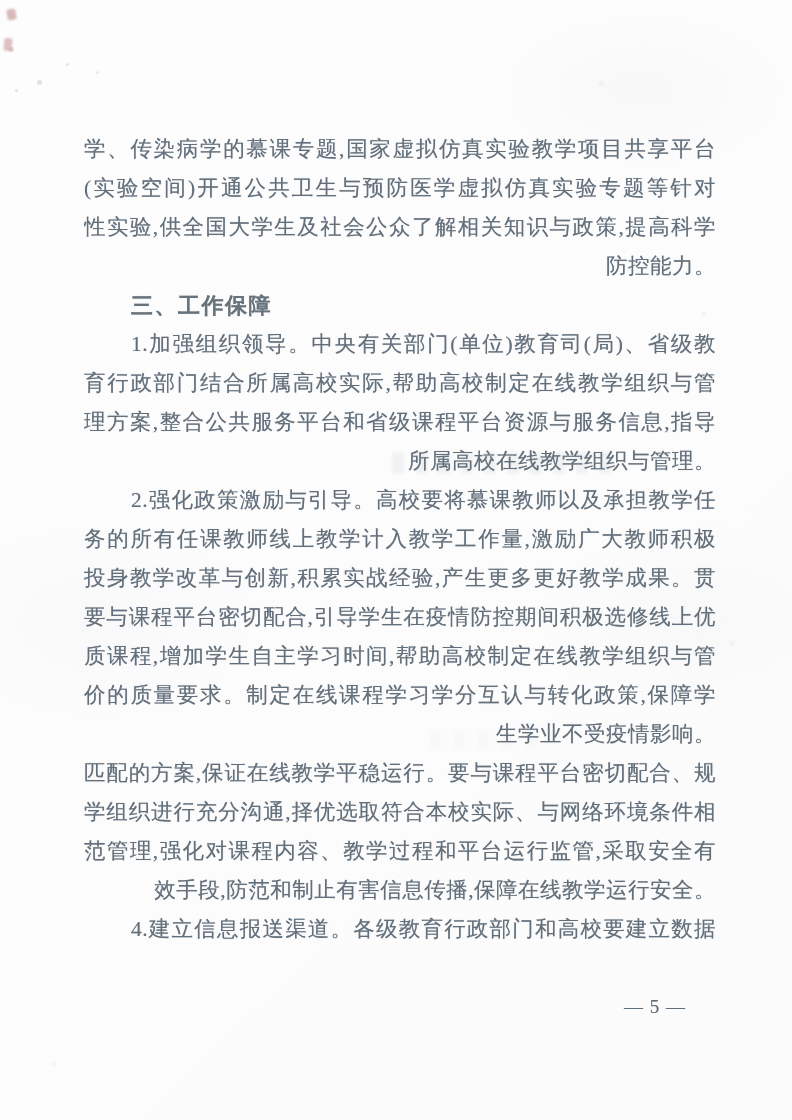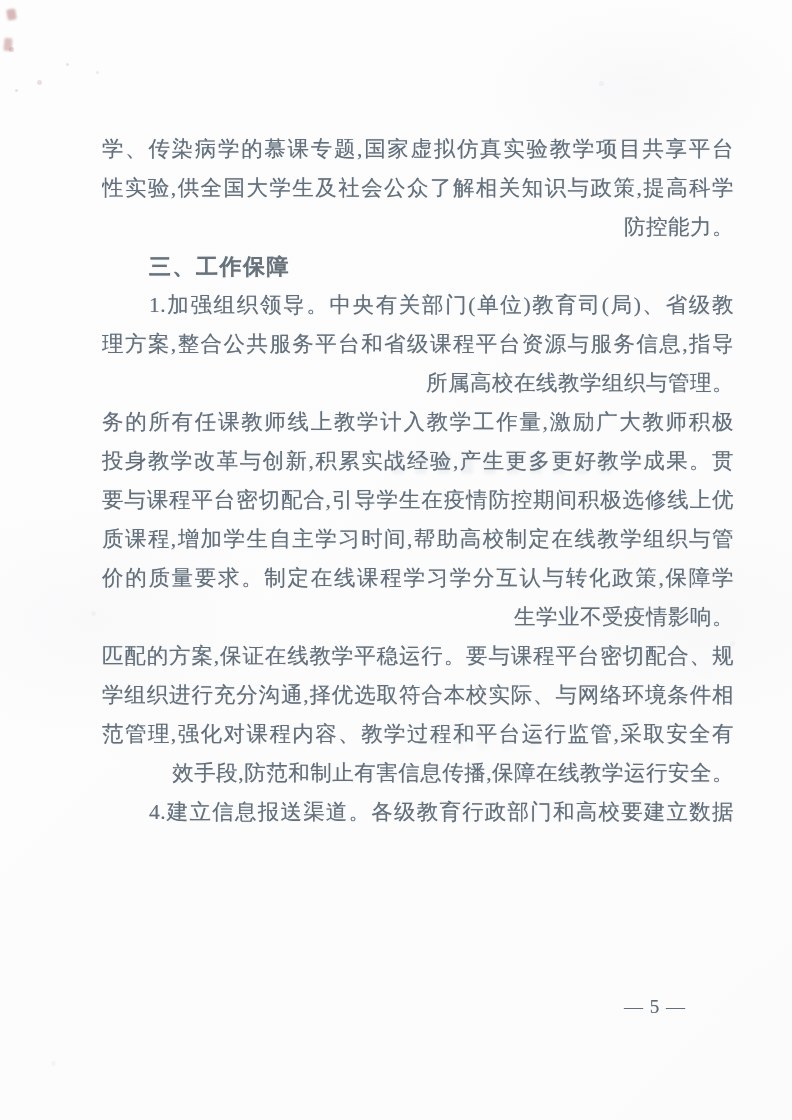--- a/index.html
+++ b/index.html
@@ -10,21 +10,21 @@
   }
   .page{
     position:absolute;inset:0;
     background:
       radial-gradient(220px 120px at 640px 90px, rgba(205,208,216,0.10), rgba(0,0,0,0) 70%),
       radial-gradient(260px 160px at 90px 620px, rgba(205,208,216,0.08), rgba(0,0,0,0) 70%),
       radial-gradient(240px 140px at 700px 620px, rgba(205,208,216,0.08), rgba(0,0,0,0) 70%),
       linear-gradient(135deg,#fdfdfe 0%,#fcfcfc 60%,#fbfbfb 100%);
   }
   .text-block{
-    position:absolute;left:102px;top:130px;width:632px;
+    position:absolute;left:84px;top:130px;width:632px;
   }
   .line{
     height:39px;line-height:39px;
     font-size:21.5px;
     color:var(--body-text,#63707c);
     letter-spacing:0.5px;
     overflow:hidden;
     white-space:normal;
     word-break:break-all;
     text-shadow:0 0 0.7px rgba(99,112,124,0.55);
@@ -93,26 +93,29 @@
 
 <div class="page">
   <div class="speckles"></div>
   <div class="red-mark-1"></div>
   <div class="red-mark-2"></div>
   <div class="ghost-row"></div>
   <div class="ghost-row-2"></div>
 
   <div class="text-block" id="text-block">
       <div class="line justify">学、传染病学的慕课专题,国家虚拟仿真实验教学项目共享平台</div>
+      <div class="line justify">(实验空间)开通公共卫生与预防医学虚拟仿真实验专题等针对</div>
       <div class="line justify">性实验,供全国大学生及社会公众了解相关知识与政策,提高科学</div>
       <div class="line">防控能力。</div>
       <div class="line indent heading">三、工作保障</div>
       <div class="line justify indent">1.加强组织领导。中央有关部门(单位)教育司(局)、省级教</div>
+      <div class="line justify">育行政部门结合所属高校实际,帮助高校制定在线教学组织与管</div>
       <div class="line justify">理方案,整合公共服务平台和省级课程平台资源与服务信息,指导</div>
       <div class="line">所属高校在线教学组织与管理。</div>
+      <div class="line justify indent">2.强化政策激励与引导。高校要将慕课教师以及承担教学任</div>
       <div class="line justify">务的所有任课教师线上教学计入教学工作量,激励广大教师积极</div>
       <div class="line justify">投身教学改革与创新,积累实战经验,产生更多更好教学成果。贯</div>
       <div class="line justify">要与课程平台密切配合,引导学生在疫情防控期间积极选修线上优</div>
       <div class="line justify">质课程,增加学生自主学习时间,帮助高校制定在线教学组织与管</div>
       <div class="line justify">价的质量要求。制定在线课程学习学分互认与转化政策,保障学</div>
       <div class="line">生学业不受疫情影响。</div>
       <div class="line justify">匹配的方案,保证在线教学平稳运行。要与课程平台密切配合、规</div>
       <div class="line justify">学组织进行充分沟通,择优选取符合本校实际、与网络环境条件相</div>
       <div class="line justify">范管理,强化对课程内容、教学过程和平台运行监管,采取安全有</div>
       <div class="line">效手段,防范和制止有害信息传播,保障在线教学运行安全。</div>

